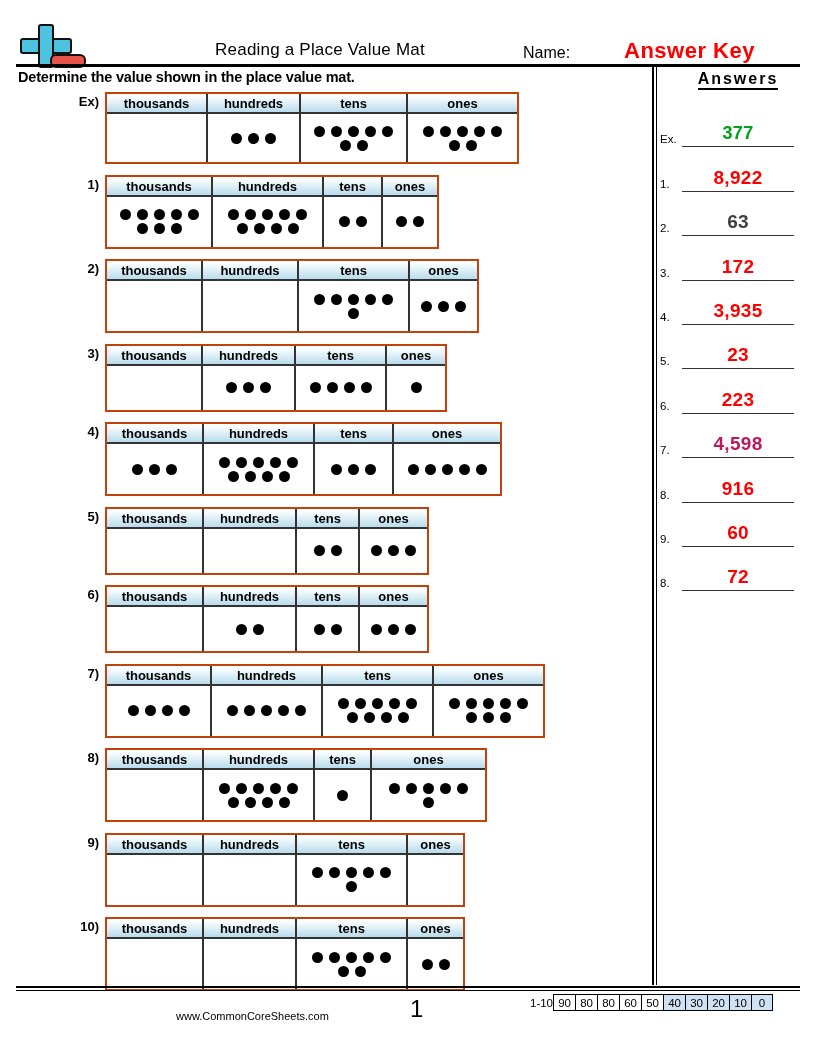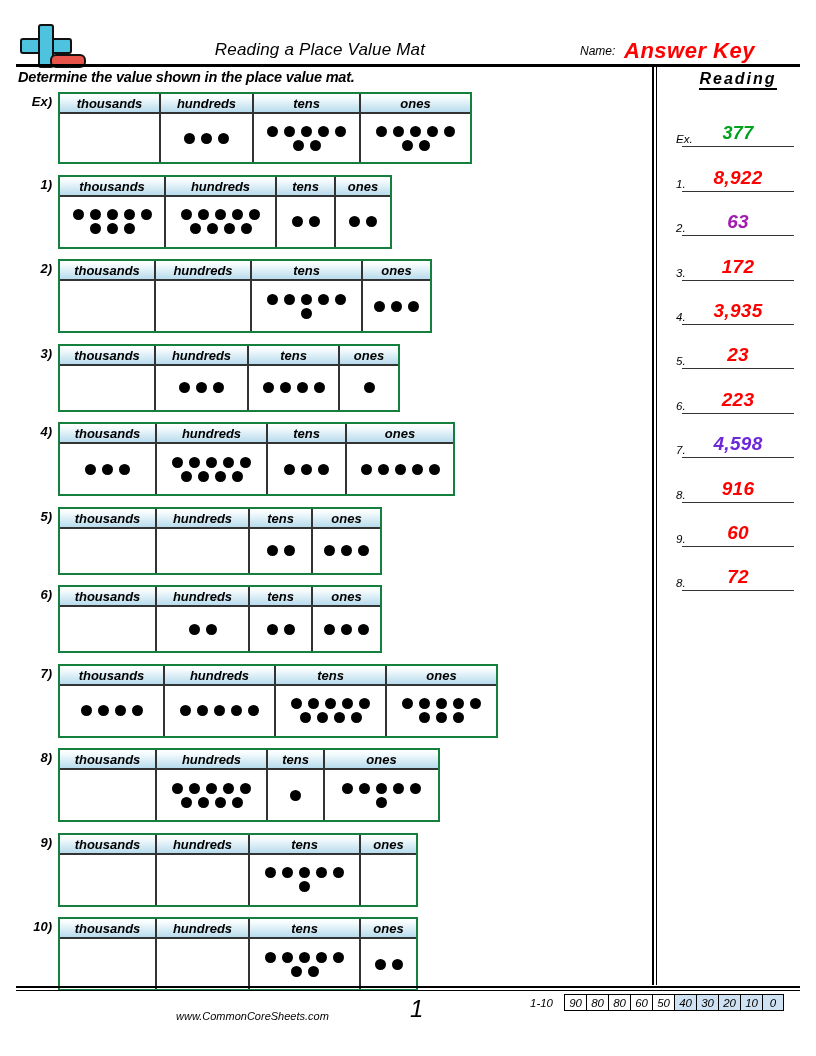--- a/index.html
+++ b/index.html
@@ -1,56 +1,56 @@
 <!DOCTYPE html>
 <html><head>
 <meta charset="utf-8">
 <style>
   html,body{margin:0;padding:0;}
   body{
     width:816px;height:1056px;background:#fff;
     font-family:"Liberation Sans", sans-serif;
     color:#000;position:relative;overflow:hidden;
   }
-  .page{position:relative;width:816px;height:872px;font-style:italic;}
+  .page{position:relative;width:816px;height:872px;}
 
   
   .header{position:absolute;left:0;top:0;width:816px;height:66px;}
   .logo{position:absolute;left:16px;top:24px;width:70px;height:46px;}
   .logo .plus-v{position:absolute;left:22px;top:0px;width:16px;height:44px;background:#4ec3e0;border:2px solid #111;border-radius:3px;box-sizing:border-box;}
   .logo .plus-h{position:absolute;left:4px;top:14px;width:52px;height:16px;background:#4ec3e0;border:2px solid #111;border-radius:3px;box-sizing:border-box;}
   .logo .minus{position:absolute;left:34px;top:30px;width:36px;height:14px;background:#e8534a;border:2px solid #111;border-radius:6px;box-sizing:border-box;}
 
   .title{position:absolute;left:0;top:40px;width:640px;text-align:center;font-size:17px;letter-spacing:.2px;}
-  .name-label{position:absolute;left:580px;top:44px;font-size:12px;}
+  .name-label{position:absolute;left:523px;top:44px;font-size:16px;}
   .answer-key{position:absolute;left:624px;top:38px;font-size:22px;font-weight:bold;color:#ff0000;letter-spacing:.5px;}
 
   .rule-top{position:absolute;left:16px;top:64px;width:784px;height:0;border-top:3px solid #000;}
 
   .instructions{position:absolute;left:18px;top:69px;font-size:14.5px;font-weight:bold;letter-spacing:-.2px;}
 
   
   .divider{position:absolute;left:652px;top:66px;width:5px;height:919px;
            border-left:2px solid #000;border-right:1px solid #000;box-sizing:border-box;}
   .answers-head{position:absolute;left:663px;top:70px;width:150px;text-align:center;
                 font-size:16px;font-weight:bold;letter-spacing:2px;}
   .answers-head span{border-bottom:2px solid #000;padding-bottom:1px;}
   .answers-list{position:absolute;left:660px;top:104px;width:146px;}
   .ans-row{position:relative;height:44.4px;}
-  .ans-num{position:absolute;left:16px;bottom:3px;font-size:11.5px;}
+  .ans-num{position:absolute;left:0;bottom:3px;font-size:11.5px;}
   .ans-line{position:absolute;left:22px;bottom:1px;width:112px;border-bottom:1.4px solid #333;height:0;}
   .ans-val{position:absolute;left:22px;bottom:4px;width:112px;text-align:center;
            font-size:19px;font-weight:bold;color:#ff0000;letter-spacing:.3px;}
   .ans-val.ex{color:#00a21c;font-size:18px;}
 
   
-  .problems{position:absolute;left:0;top:92px;width:652px;}
+  .problems{position:absolute;left:0;top:92px;width:652px;padding-left:47px;}
   .problem{position:relative;margin-bottom:10.5px;}
   .pnum{position:absolute;left:18px;top:2px;font-size:13px;font-weight:bold;width:34px;text-align:right;}
-  .mat{position:absolute;left:58px;top:0;border:2px solid #15803d;box-sizing:content-box;}
+  .mat{position:absolute;left:58px;top:0;border:2px solid #c2410c;box-sizing:content-box;}
   .mat-row{display:flex;}
   .mat-head{display:flex;}
   .cell-h{
     background:linear-gradient(to bottom,#ffffff 0%,#f2fafd 25%,#cfe7f2 70%,#b8dcee 100%);
     border-right:2px solid #333;border-bottom:2px solid #333;
     font-size:13px;font-weight:bold;text-align:center;line-height:20px;height:20px;
     box-sizing:border-box;overflow:hidden;white-space:nowrap;
   }
   .cell-h:last-child{border-right:none;}
   .cell-b{
@@ -65,21 +65,21 @@
 
   
   .rule-bot{position:absolute;left:16px;top:986px;width:784px;height:5px;
             border-top:2px solid #000;border-bottom:1px solid #000;box-sizing:border-box;}
   .math-badge{position:absolute;left:18px;top:997px;width:160px;height:30px;background:#000;}
   .math-badge .inner{position:absolute;left:6px;top:3px;width:148px;height:24px;background:#fff;border-radius:13px;
                      text-align:center;line-height:24px;font-size:17px;font-weight:bold;}
   .site{position:absolute;left:176px;top:1010px;font-size:11px;}
   .pageno{position:absolute;left:410px;top:995px;font-size:24px;}
   .scale{position:absolute;left:530px;top:994px;display:flex;align-items:center;font-size:11px;}
-  .scale .rng{margin-right:11px;font-size:11.5px;}
+  .scale .rng{margin-right:0;font-size:11.5px;}
   .scale .box{width:22px;height:17px;line-height:17px;text-align:center;
               border:1px solid #000;border-right:none;box-sizing:border-box;background:#fff;font-size:11.5px;}
   .scale .box:last-child{border-right:1px solid #000;}
   .scale .box.lit{background:#cfe2f3;}
 </style>
 </head>
 <body>
 
 <div class="page">
 
@@ -91,36 +91,36 @@
     </div>
     <div class="title">Reading a Place Value Mat</div>
     <div class="name-label">Name:</div>
     <div class="answer-key">Answer Key</div>
   </div>
   <div class="rule-top"></div>
   <div class="instructions">Determine the value shown in the place value mat.</div>
 
   <div class="divider"></div>
   <div class="answers-head">
-    <span>Reading</span>
+    <span>Answers</span>
   </div>
   <div class="answers-list" id="answers-list">
       <div class="ans-row">
         <div class="ans-num">Ex.</div>
         <div class="ans-val ex" style="color: rgb(0, 162, 28);">377</div>
         <div class="ans-line"></div>
       </div>
       <div class="ans-row">
         <div class="ans-num">1.</div>
         <div class="ans-val" style="color: rgb(255, 0, 0);">8,922</div>
         <div class="ans-line"></div>
       </div>
       <div class="ans-row">
         <div class="ans-num">2.</div>
-        <div class="ans-val" style="color: #a21caf;">63</div>
+        <div class="ans-val" style="color: #404040;">63</div>
         <div class="ans-line"></div>
       </div>
       <div class="ans-row">
         <div class="ans-num">3.</div>
         <div class="ans-val" style="color: rgb(255, 0, 0);">172</div>
         <div class="ans-line"></div>
       </div>
       <div class="ans-row">
         <div class="ans-num">4.</div>
         <div class="ans-val" style="color: rgb(255, 0, 0);">3,935</div>
@@ -131,21 +131,21 @@
         <div class="ans-val" style="color: rgb(255, 0, 0);">23</div>
         <div class="ans-line"></div>
       </div>
       <div class="ans-row">
         <div class="ans-num">6.</div>
         <div class="ans-val" style="color: rgb(255, 0, 0);">223</div>
         <div class="ans-line"></div>
       </div>
       <div class="ans-row">
         <div class="ans-num">7.</div>
-        <div class="ans-val" style="color: #6d28d9;">4,598</div>
+        <div class="ans-val" style="color: #be185d;">4,598</div>
         <div class="ans-line"></div>
       </div>
       <div class="ans-row">
         <div class="ans-num">8.</div>
         <div class="ans-val" style="color: rgb(255, 0, 0);">916</div>
         <div class="ans-line"></div>
       </div>
       <div class="ans-row">
         <div class="ans-num">9.</div>
         <div class="ans-val" style="color: rgb(255, 0, 0);">60</div>

